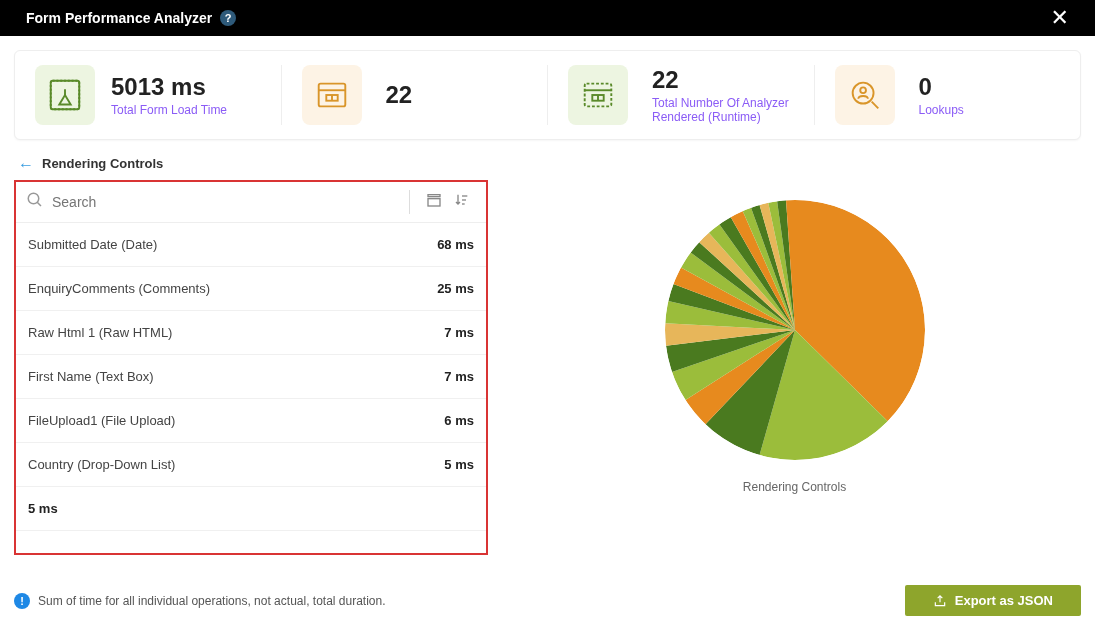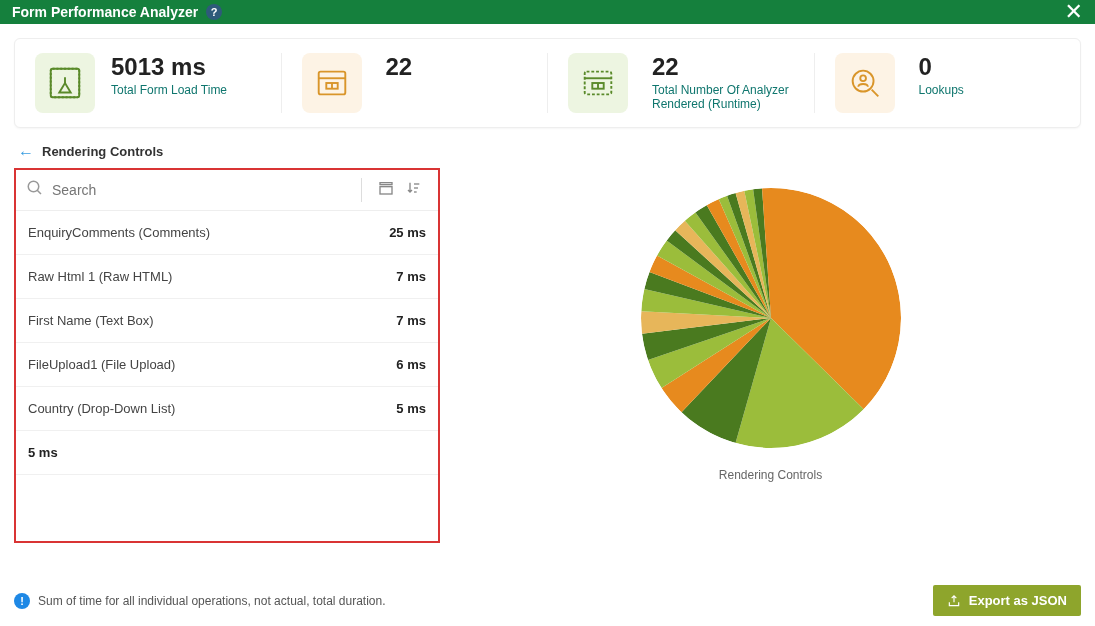--- a/index.html
+++ b/index.html
@@ -1,58 +1,58 @@
 <!DOCTYPE html>
 <html><head>
 <meta charset="utf-8">
 <style>
 * { margin: 0; padding: 0; box-sizing: border-box; }
 body { font-family: -apple-system, BlinkMacSystemFont, "Segoe UI", Arial, sans-serif; background: #fff; color: #333; width: 1095px; height: 626px; overflow: hidden; }
 
-.titlebar { background: #15803d; color: #fff; height: 24px; display: flex; align-items: center; padding: 0 12px; font-size: 14px; font-weight: 600; }
+.titlebar { background: #000000; color: #fff; height: 36px; display: flex; align-items: center; padding: 0 26px; font-size: 14px; font-weight: 600; }
 .titlebar .help { margin-left: 8px; width: 16px; height: 16px; background: #2e5a7a; color: #fff; border-radius: 50%; display: inline-flex; align-items: center; justify-content: center; font-size: 11px; font-weight: bold; }
 .titlebar .spacer { flex: 1; }
 .titlebar .close { font-size: 22px; cursor: pointer; font-weight: 300; }
 
 .cards { margin: 14px; background: #fff; border: 1px solid #eee; border-radius: 6px; padding: 14px 0; display: flex; box-shadow: 0 1px 2px rgba(0,0,0,0.04); }
-.card { flex: 1; display: flex; align-items: flex-start; padding: 0 20px; }
+.card { flex: 1; display: flex; align-items: center; padding: 0 20px; }
 .card + .card { border-left: 1px solid #eee; gap: 8px; }
 .card .iconbox { width: 60px; height: 60px; border-radius: 8px; display: flex; align-items: center; justify-content: center; margin-right: 16px; flex-shrink: 0; }
 .iconbox.green { background: #edf5e1; }
 .iconbox.orange { background: #fdf3e5; }
 .card .info .value { font-size: 24px; font-weight: 700; color: #222; }
-.card .info .label { font-size: 12px; color: #0f766e; margin-top: 2px; }
+.card .info .label { font-size: 12px; color: #8b5cf6; margin-top: 2px; }
 
 .section-header { display: flex; align-items: center; padding: 0 18px; margin-top: 4px; margin-bottom: 8px; }
 .back-arrow { color: #3a9de0; font-size: 16px; margin-right: 8px; cursor: pointer; }
 .section-title { font-size: 13px; font-weight: 700; color: #333; }
 
 .main { display: flex; padding: 0 14px; gap: 20px; }
-.left { width: 426px; border: 2px solid #d93434; position: relative; }
+.left { width: 474px; border: 2px solid #d93434; position: relative; }
 .search-row { display: flex; align-items: center; padding: 8px 10px; border-bottom: 1px solid #eee; }
 .search-row .search-icn { color: #888; margin-right: 8px; }
 .search-row input { border: none; outline: none; font-size: 14px; color: #666; flex: 1; background: transparent; }
 .search-row .divider { width: 1px; height: 24px; background: #ddd; margin: 0 10px; }
 .search-row .tool-icn { color: #888; margin: 0 6px; cursor: pointer; }
 
 .list-wrap { height: 330px; overflow-y: auto; position: relative; }
 .list-wrap::-webkit-scrollbar { width: 8px; }
 .list-wrap::-webkit-scrollbar-thumb { background: #ccc; border-radius: 4px; }
 .row { display: flex; justify-content: space-between; padding: 14px 12px; border-bottom: 1px solid #f0f0f0; font-size: 13px; }
 .row .name { color: #444; }
 .row .val { color: #222; font-weight: 700; }
 
 .right { flex: 1; display: flex; flex-direction: column; align-items: center; }
 .pie { width: 260px; height: 260px; border-radius: 50%; margin-top: 20px; }
 .chart-label { font-size: 12px; color: #666; margin-top: 20px; }
 
 .footer { position: absolute; left: 14px; bottom: 10px; display: flex; align-items: center; font-size: 12px; color: #555; width: calc(100% - 28px); }
 .footer .info-icn { width: 16px; height: 16px; border-radius: 50%; background: #1e88e5; color: #fff; display: inline-flex; align-items: center; justify-content: center; font-size: 11px; font-weight: bold; margin-right: 8px; }
 .footer .spacer { flex: 1; }
-.export-btn { background: #8ea52c; color: #fff; border: none; padding: 8px 14px; font-size: 13px; font-weight: 600; border-radius: 2px; cursor: pointer; display: inline-flex; align-items: center; gap: 8px; }
+.export-btn { background: #8ea52c; color: #fff; border: none; padding: 8px 28px; font-size: 13px; font-weight: 600; border-radius: 2px; cursor: pointer; display: inline-flex; align-items: center; gap: 8px; }
 
 svg.card-svg { width: 38px; height: 38px; }
 </style>
 </head>
 <body>
 
 <div class="titlebar">
   <span>Form Performance Analyzer</span>
   <span class="help">?</span>
   <span class="spacer"></span>
@@ -142,20 +142,24 @@
       <span class="tool-icn">
         <svg width="16" height="16" viewBox="0 0 24 24" fill="none" stroke="#888" stroke-width="2">
             <path d="M6 4 L6 18 M3 15 L6 18 L9 15"></path>
             <line x1="12" y1="6" x2="20" y2="6"></line>
             <line x1="12" y1="12" x2="18" y2="12"></line>
             <line x1="12" y1="18" x2="16" y2="18"></line>
           </svg>
       </span>
     </div>
     <div class="list-wrap" id="rows">
+        <div class="row">
+          <span class="name">Submitted Date (Date)</span>
+          <span class="val">68 ms</span>
+        </div>
         <div class="row">
           <span class="name">EnquiryComments (Comments)</span>
           <span class="val">25 ms</span>
         </div>
         <div class="row">
           <span class="name">Raw Html 1 (Raw HTML)</span>
           <span class="val">7 ms</span>
         </div>
         <div class="row">
           <span class="name">First Name (Text Box)</span>

